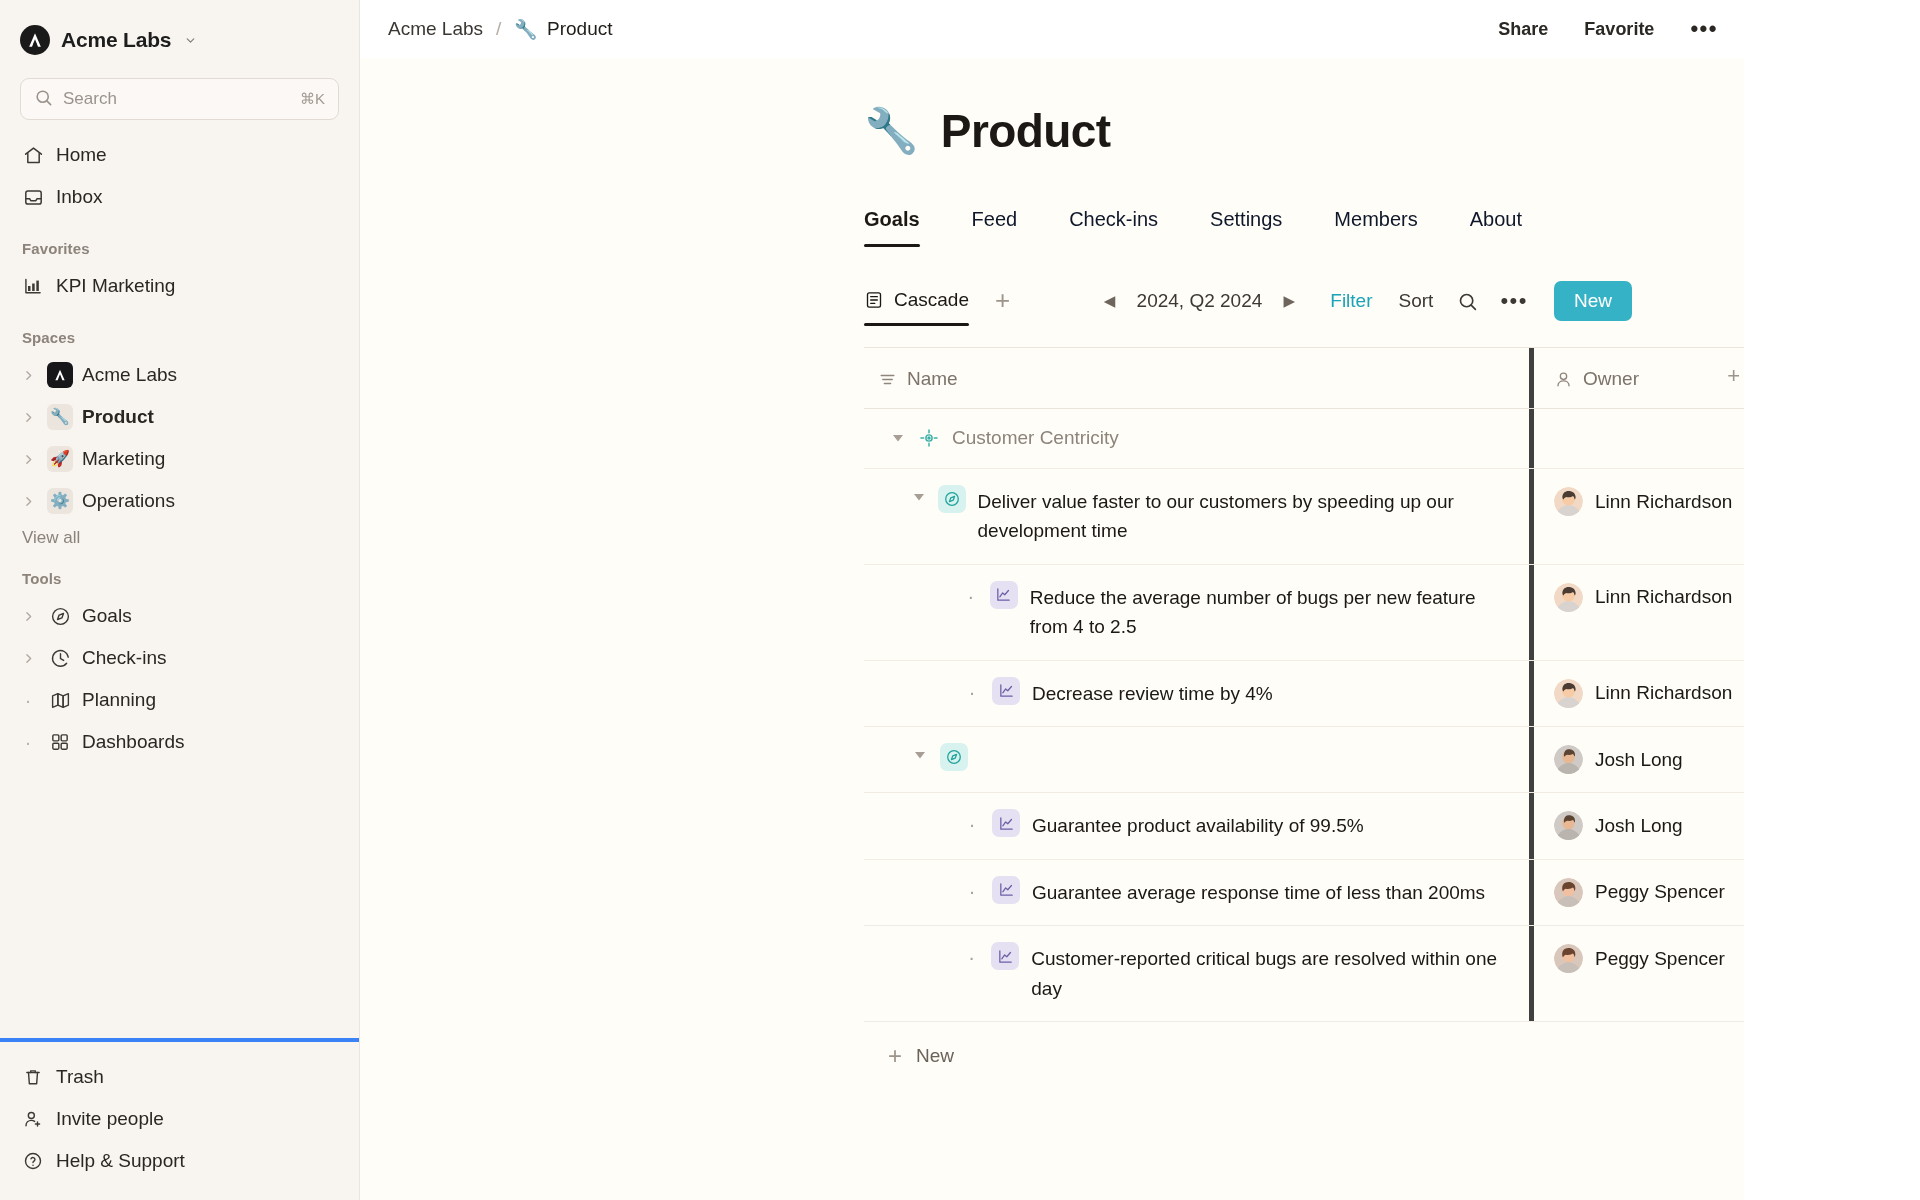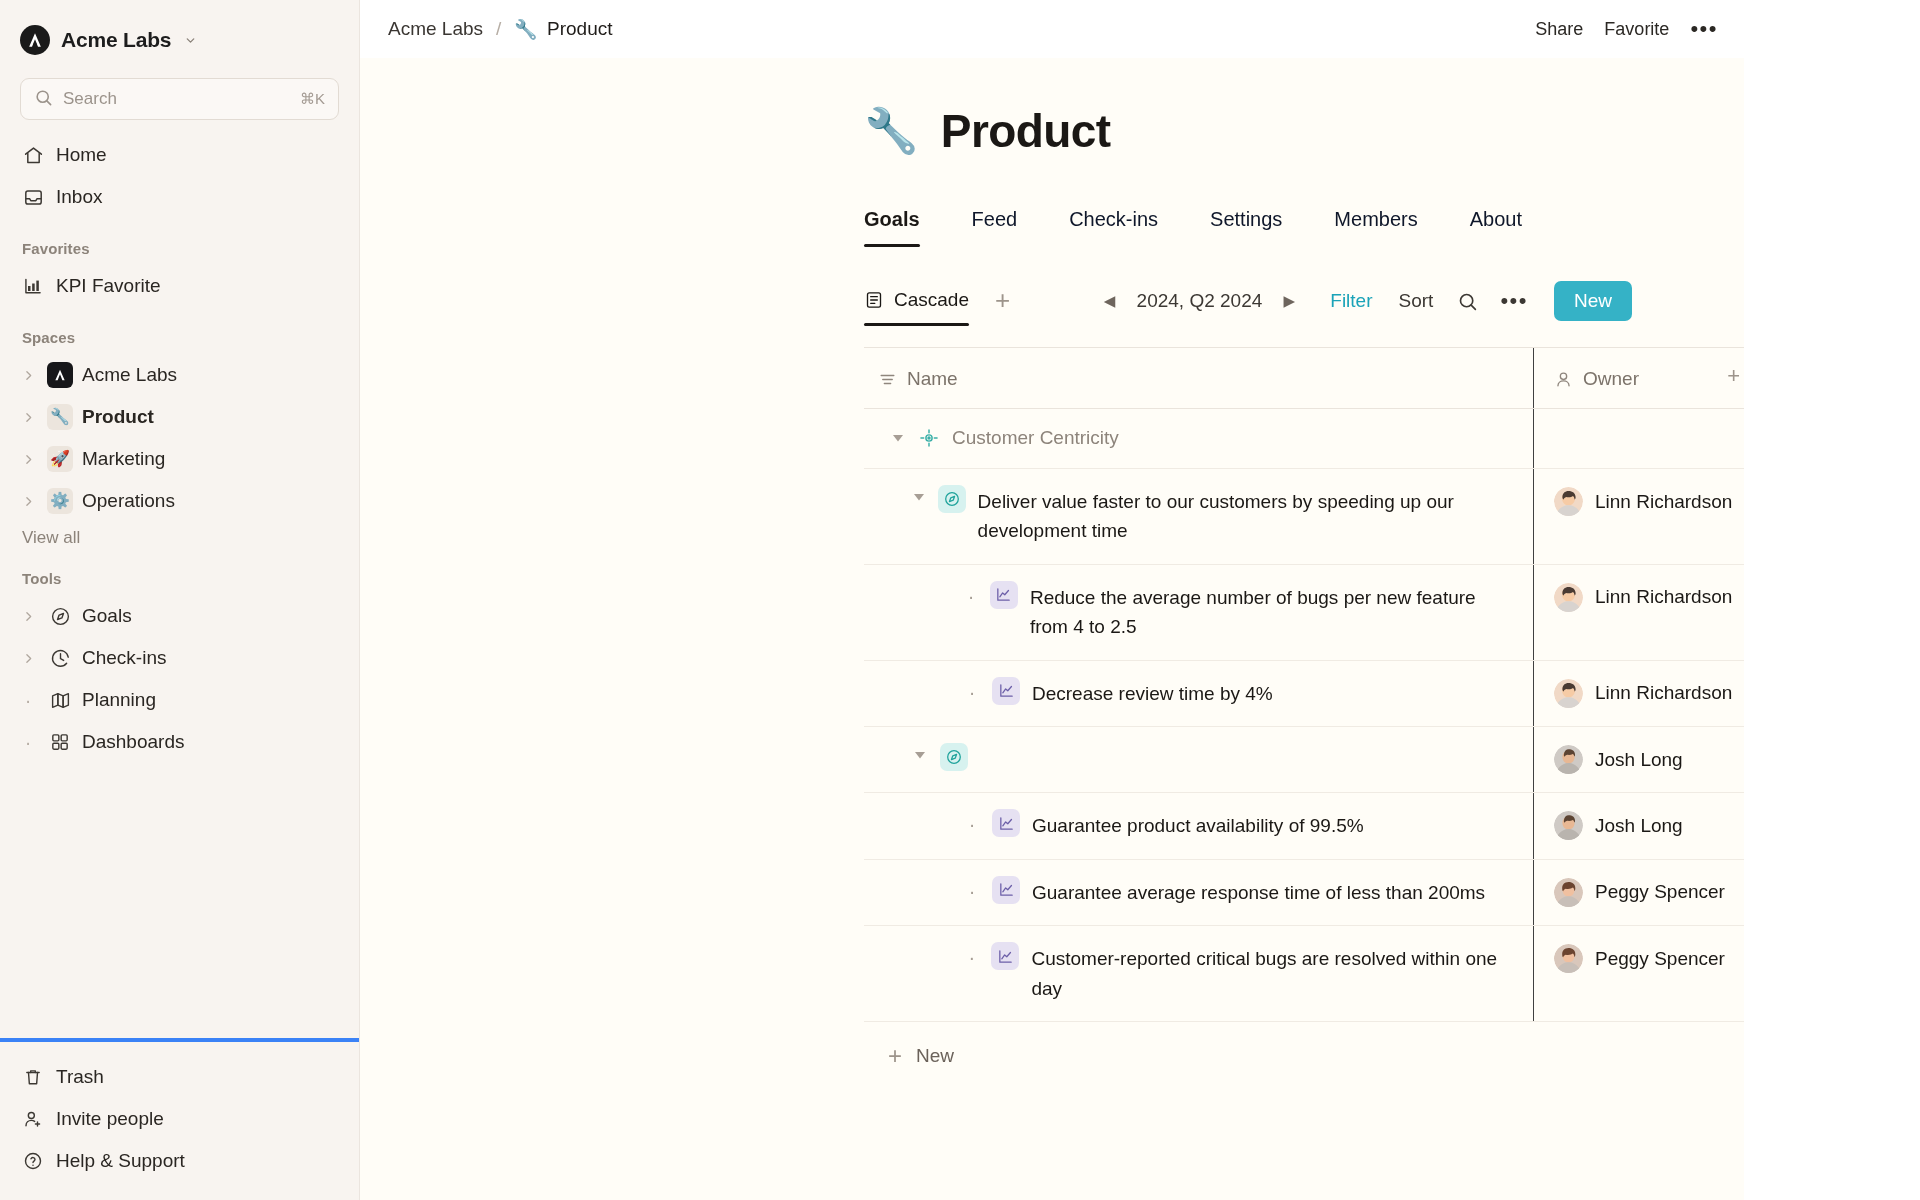--- a/index.html
+++ b/index.html
@@ -75,21 +75,21 @@
 
   
   .main { flex: 1 1 auto; height: 1200px; display: flex; flex-direction: column; background:#fffdf7; min-width:0; }
   .topbar {
     height: 58px; flex: 0 0 58px; background: #ffffff;
     display: flex; align-items: center; padding: 0 26px 0 28px;
   }
   .crumb { font-size: 19px; color: #3a3632; cursor: pointer; }
   .crumb-sep { font-size: 19px; color: #b6ada4; margin: 0 13px; }
   .crumb-cur { font-size: 19px; color: #1f1c19; display:flex; align-items:center; gap:9px; }
-  .topbar-right { margin-left: auto; display: flex; align-items: center; gap: 21px; }
+  .topbar-right { margin-left: auto; display: flex; align-items: center; gap: 36px; font-weight: bold; }
   .tb-link { font-size: 18px; color: #2b2824; cursor: pointer; }
   .tb-dots { font-size: 22px; color: #2b2824; letter-spacing: 1.5px; cursor: pointer; line-height: 0.6; }
 
   .content { flex: 1 1 auto; overflow: hidden; background: #fffdf7; }
   .page-pad { padding: 46px 0 0 504px; }
   .page-title { display: flex; align-items: center; gap: 22px; }
   .page-emoji { font-size: 44px; line-height: 1; }
   .page-title-text { font-size: 46px; font-weight: 700; color: #1b1815; letter-spacing: -0.6px; }
 
   .tabs { display: flex; gap: 0; margin-top: 50px; }
@@ -124,21 +124,21 @@
   .new-btn {
     margin-left: 26px; background: #35b2c6; color: #fff;
     font-size: 19px; font-weight: 400; border: none; border-radius: 7px;
     padding: 9px 20px; cursor: pointer;
   }
 
   
   .table { margin-top: 14px; border-top: 1px solid #eae4dc; width: 100%; }
   .trow { display: flex; border-bottom: 1px solid #f0ebe3; min-height: 60px; }
   .thead { border-bottom: 1px solid #eae4dc; }
-  .c-name { flex: 0 0 670px; display: flex; align-items: flex-start; padding: 18px 18px 18px 14px; border-right: 1px solid #404040; }
+  .c-name { flex: 0 0 670px; display: flex; align-items: flex-start; padding: 18px 18px 18px 14px; border-right: 5px solid #404040; }
   .c-owner { flex: 0 0 268px; display: flex; align-items: flex-start; padding: 18px 18px 18px 20px; border-right: 1px solid #f0ebe3; }
   .c-prog { flex: 0 0 230px; display: flex; align-items: flex-start; padding: 18px 14px 18px 16px; border-right: 1px solid #f0ebe3; }
   .thead .c-name, .thead .c-owner, .thead .c-prog, .thead .c-status { padding-top: 20px; padding-bottom: 18px; }
   .th { display: flex; align-items: center; gap: 10px; font-size: 19px; color: #7c736a; }
   .th-ico { display:flex; align-items:center; color:#8f867d; }
 
   .grp-row { background: #fffdf7; }
   .grp-inner { display:flex; align-items:center; gap: 12px; padding-left: 12px; }
   .caret { color: #a79e95; font-size: 13px; width: 16px; display:flex; align-items:center; justify-content:center; }
   .goal-chip {
@@ -233,21 +233,21 @@
     <div class="nav-list" style="padding-top:0;">
       <div class="nav-item">
         <span class="nav-ico">
           <svg width="20" height="20" viewBox="0 0 24 24" fill="none" stroke="currentColor" stroke-width="1.7" stroke-linecap="round" stroke-linejoin="round">
               <path d="M3.5 4v16h17"></path>
               <rect x="6" y="12" width="3" height="6" fill="currentColor" stroke="none"></rect>
               <rect x="11" y="9" width="3" height="9" fill="currentColor" stroke="none"></rect>
               <rect x="16" y="5.5" width="3" height="12.5" fill="currentColor" stroke="none"></rect>
             </svg>
         </span>
-        <span>KPI Favorite</span>
+        <span>KPI Marketing</span>
       </div>
     </div>
 
     <div class="section-label">Spaces</div>
     <div>
       <div class="tree-item">
         <span class="twisty">
           <svg width="13" height="13" viewBox="0 0 24 24" fill="none" stroke="currentColor" stroke-width="2.4" stroke-linecap="round" stroke-linejoin="round">
               <polyline points="9 5 16 12 9 19"></polyline>
             </svg>

